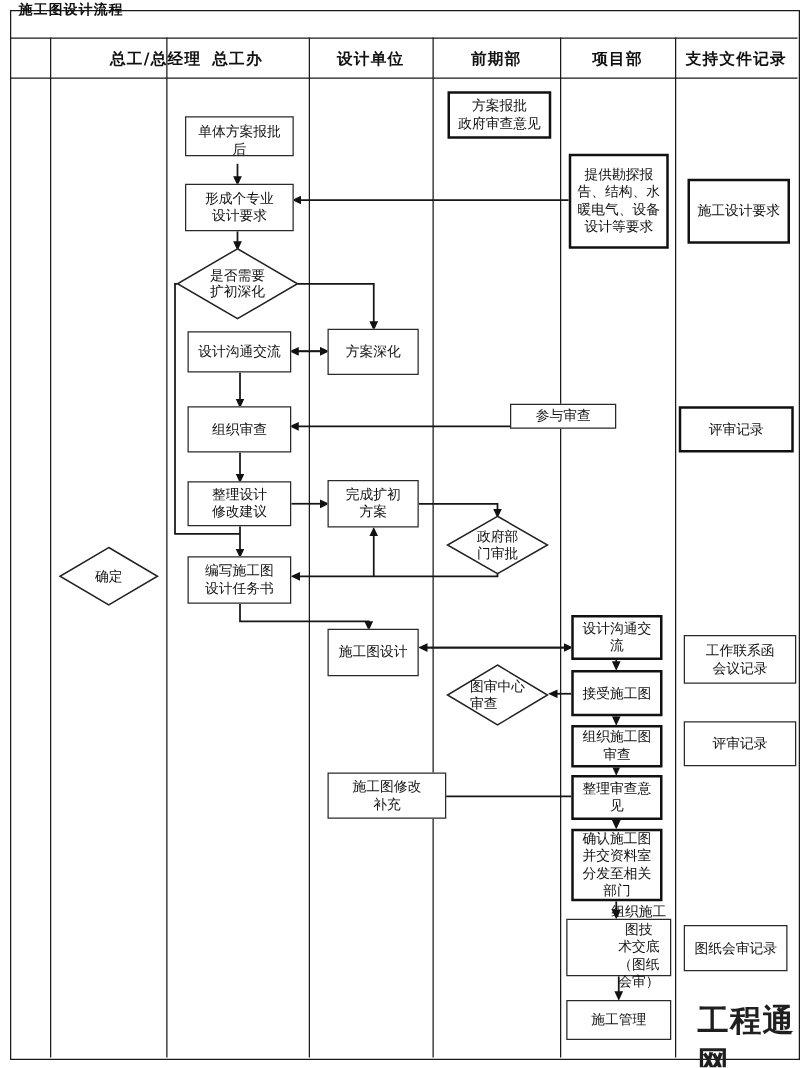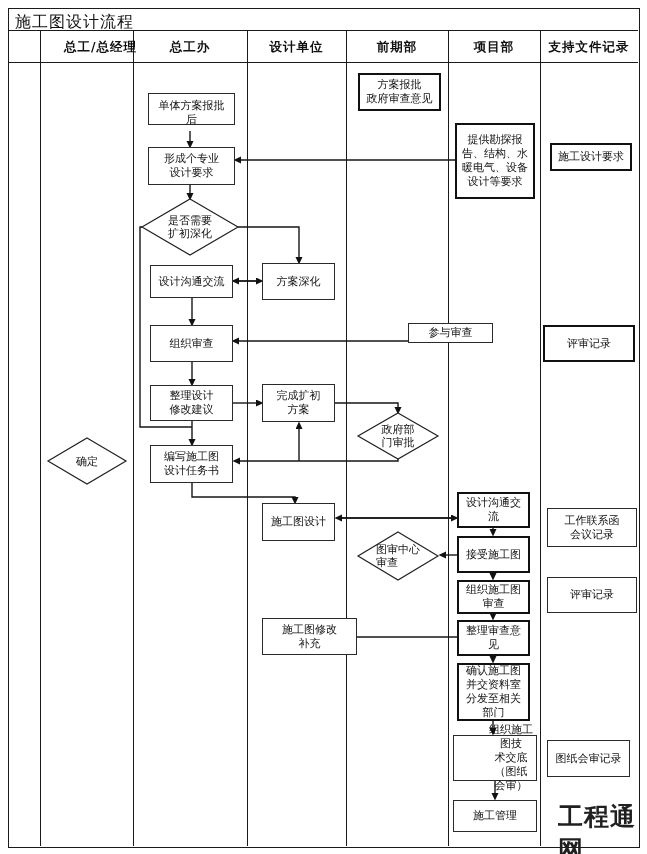--- a/index.html
+++ b/index.html
@@ -3,21 +3,21 @@
 <meta charset="utf-8">
 <style>
   html,body{margin:0;padding:0;background:#fff;}
   #stage{
     position:relative;width:647px;height:854px;background:#fff;overflow:hidden;
     font-family:"DejaVu Sans","Liberation Sans",sans-serif;color:#111;
   }
   .frame{position:absolute;left:8px;top:8px;width:630px;height:838px;border:1.5px solid #1a1a1a;}
   .hline{position:absolute;height:1px;background:#1a1a1a;}
   .vline{position:absolute;width:1px;background:#1a1a1a;}
-  .title{position:absolute;left:15px;top:12px;font-size:16px;font-weight:normal;letter-spacing:1px;}
+  .title{position:absolute;left:15px;top:0;font-size:11px;font-weight:bold;letter-spacing:1px;}
   .hcell{position:absolute;top:39px;font-size:12.5px;font-weight:bold;text-align:center;letter-spacing:1px;}
   .bx{
     position:absolute;background:#fff;border:1px solid #2a2a2a;box-sizing:border-box;
     display:flex;align-items:center;justify-content:center;text-align:center;
     font-size:11px;line-height:14px;white-space:pre-line;z-index:3;
   }
   .bx.b2{border-width:2px;border-color:#111;}
   .bx.ovf{align-items:flex-start;padding-top:5px;overflow:visible;}
   .dlabel{
     position:absolute;transform:translate(-50%,-50%);font-size:11px;line-height:13px;
@@ -37,21 +37,21 @@
 
   <div class="vline" style="left:40px;top:30px;height:816px;"></div>
   <div class="vline" style="left:133px;top:30px;height:816px;"></div>
   <div class="vline" style="left:247px;top:30px;height:816px;"></div>
   <div class="vline" style="left:346px;top:30px;height:816px;"></div>
   <div class="vline" style="left:448px;top:30px;height:816px;"></div>
   <div class="vline" style="left:540px;top:30px;height:816px;"></div>
 
   <div class="title">施工图设计流程</div>
   <div class="hcell" style="left:8px;width:32px;"></div>
-  <div class="hcell" style="left:32px;width:93px;padding-left:22px;">总工/总经理</div>
+  <div class="hcell" style="left:56px;width:93px;padding-left:22px;">总工/总经理</div>
   <div class="hcell" style="left:133px;width:114px;">总工办</div>
   <div class="hcell" style="left:247px;width:99px;">设计单位</div>
   <div class="hcell" style="left:346px;width:102px;">前期部</div>
   <div class="hcell" style="left:448px;width:92px;">项目部</div>
   <div class="hcell" style="left:540px;width:98px;">支持文件记录</div>
 
   <svg class="overlay" width="647" height="854">
     <defs>
       <marker id="ah" markerUnits="userSpaceOnUse" markerWidth="8" markerHeight="8" refX="2" refY="3.5" orient="auto">
         <path d="M0,0 L7.5,3.5 L0,7 z" fill="#111"></path>
@@ -105,21 +105,21 @@
   <div class="bx" style="left:262px;top:384px;width:73px;height:38px;">完成扩初
 方案</div>
   <div class="bx" style="left:150px;top:445px;width:83px;height:38px;">编写施工图
 设计任务书</div>
   <div class="bx b2" style="left:358px;top:73px;width:83px;height:38px;">方案报批
 政府审查意见</div>
   <div class="bx b2" style="left:455px;top:123px;width:80px;height:76px;">提供勘探报
 告、结构、水
 暖电气、设备
 设计等要求</div>
-  <div class="bx b2" style="left:550px;top:143px;width:82px;height:28px;">施工设计要求</div>
+  <div class="bx b2" style="left:550px;top:143px;width:82px;height:52px;">施工设计要求</div>
   <div class="bx" style="left:408px;top:323px;width:85px;height:20px;">参与审查</div>
   <div class="bx b2" style="left:543px;top:325px;width:92px;height:37px;">评审记录</div>
   <div class="bx" style="left:262px;top:503px;width:73px;height:38px;">施工图设计</div>
   <div class="bx b2" style="left:457px;top:492px;width:73px;height:36px;">设计沟通交
 流</div>
   <div class="bx b2" style="left:457px;top:536px;width:73px;height:37px;">接受施工图</div>
   <div class="bx b2" style="left:457px;top:580px;width:73px;height:34px;">组织施工图
 审查</div>
   <div class="bx" style="left:547px;top:508px;width:90px;height:39px;">工作联系函
 会议记录</div>

